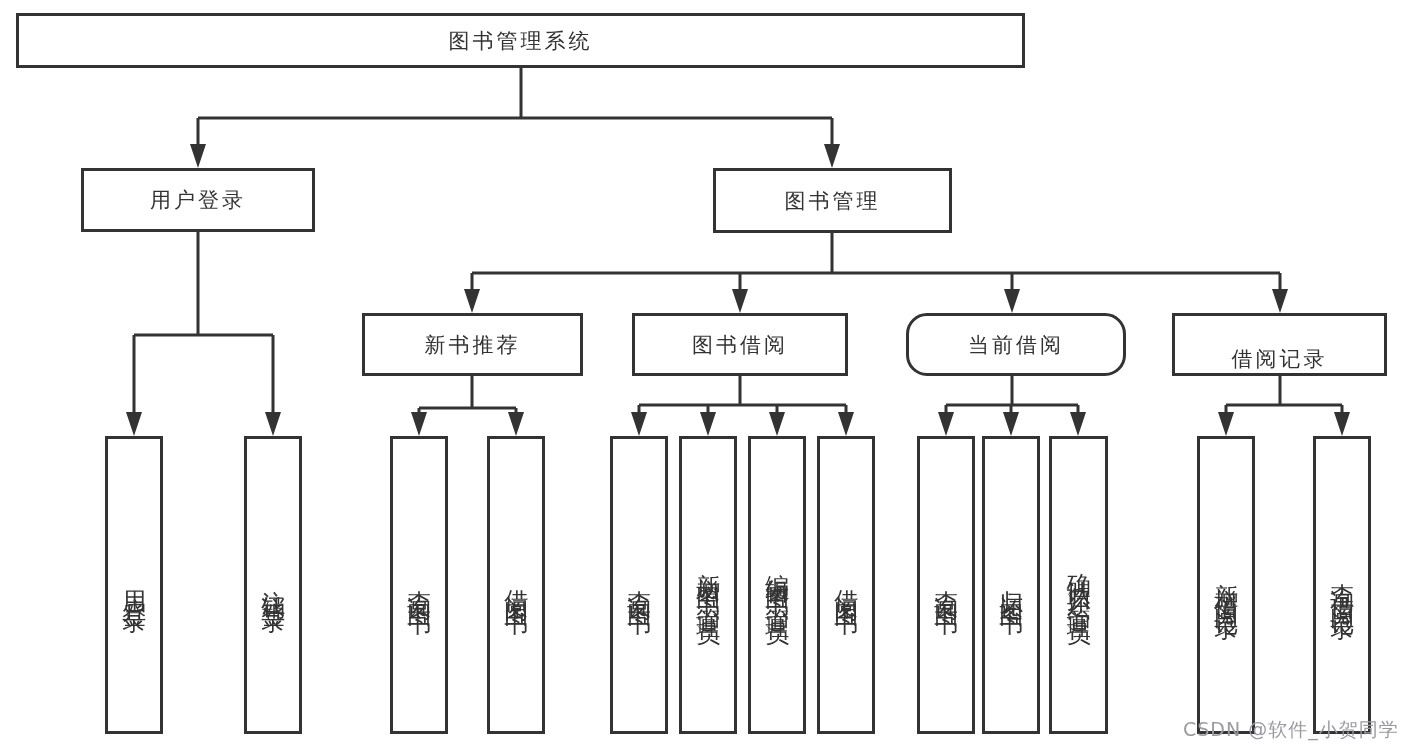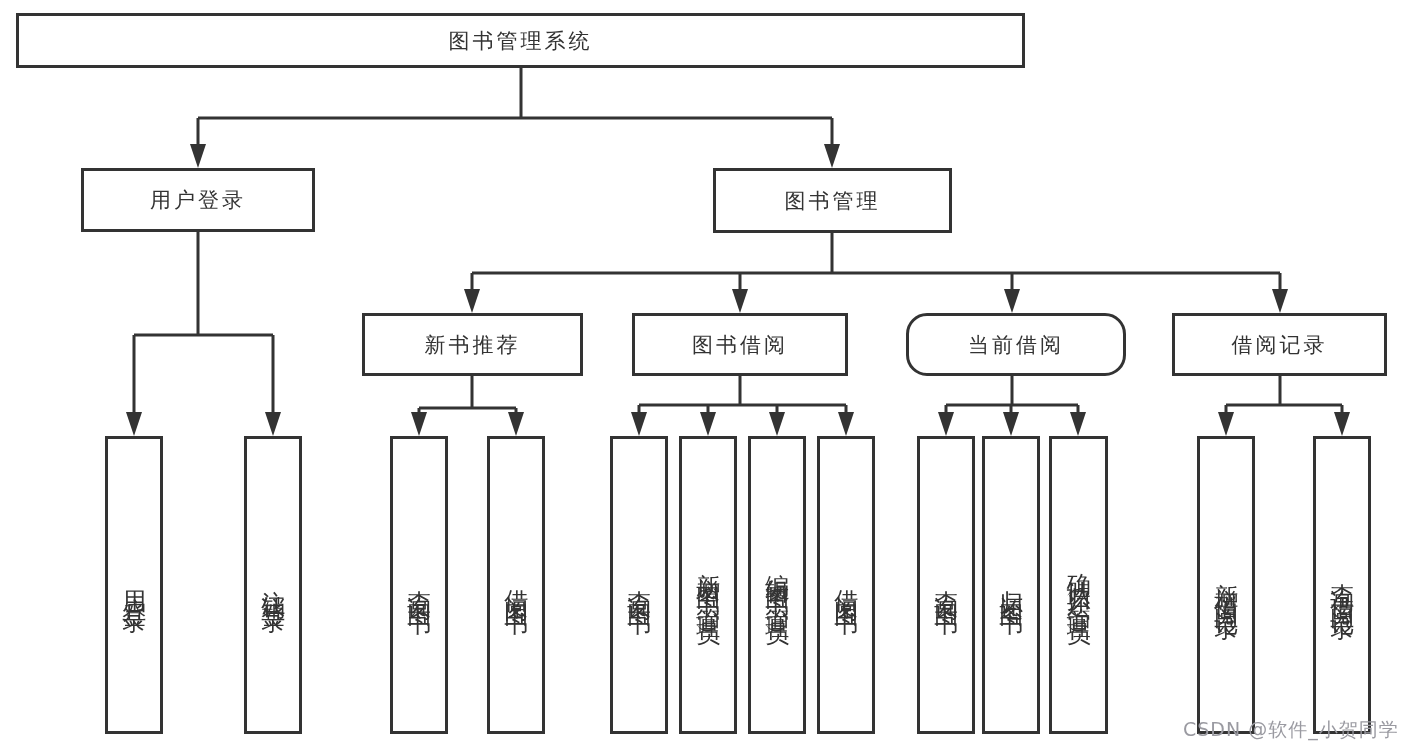--- a/index.html
+++ b/index.html
@@ -28,21 +28,21 @@
     writing-mode:vertical-rl;text-orientation:mixed;
     font-size:24px;letter-spacing:7px;line-height:1.1;white-space:nowrap;
   }
   
   #n-root{left:16px;top:13px;width:1009px;height:55px;}
   #n-user{left:81px;top:168px;width:234px;height:64px;}
   #n-mgmt{left:713px;top:168px;width:239px;height:65px;text-align:right;}
   #n-l3a{left:362px;top:313px;width:221px;height:63px;}
   #n-l3b{left:632px;top:313px;width:216px;height:63px;}
   #n-l3c{left:906px;top:313px;width:220px;height:63px;border-radius:21px;}
-  #n-l3d{left:1172px;top:313px;width:215px;height:63px;}
+  #n-l3d{left:1172px;top:313px;width:215px;height:63px;align-items:flex-end;}
   .leaf{top:436px;height:298px;width:58px;}
   #leaf1{left:105px;}  #leaf2{left:244px;}  #leaf3{left:390px;}
   #leaf4{left:487px;}  #leaf5{left:610px;}  #leaf6{left:679px;}
   #leaf7{left:748px;}  #leaf8{left:817px;}  #leaf9{left:917px;}
   #leaf10{left:982px;} #leaf11{left:1049px;width:59px;}
   #leaf12{left:1197px;}#leaf13{left:1313px;}
   .watermark{
     position:absolute;left:1183px;top:717px;z-index:3;
     font-size:19px;letter-spacing:1px;color:var(--watermark-text);
     white-space:nowrap;

